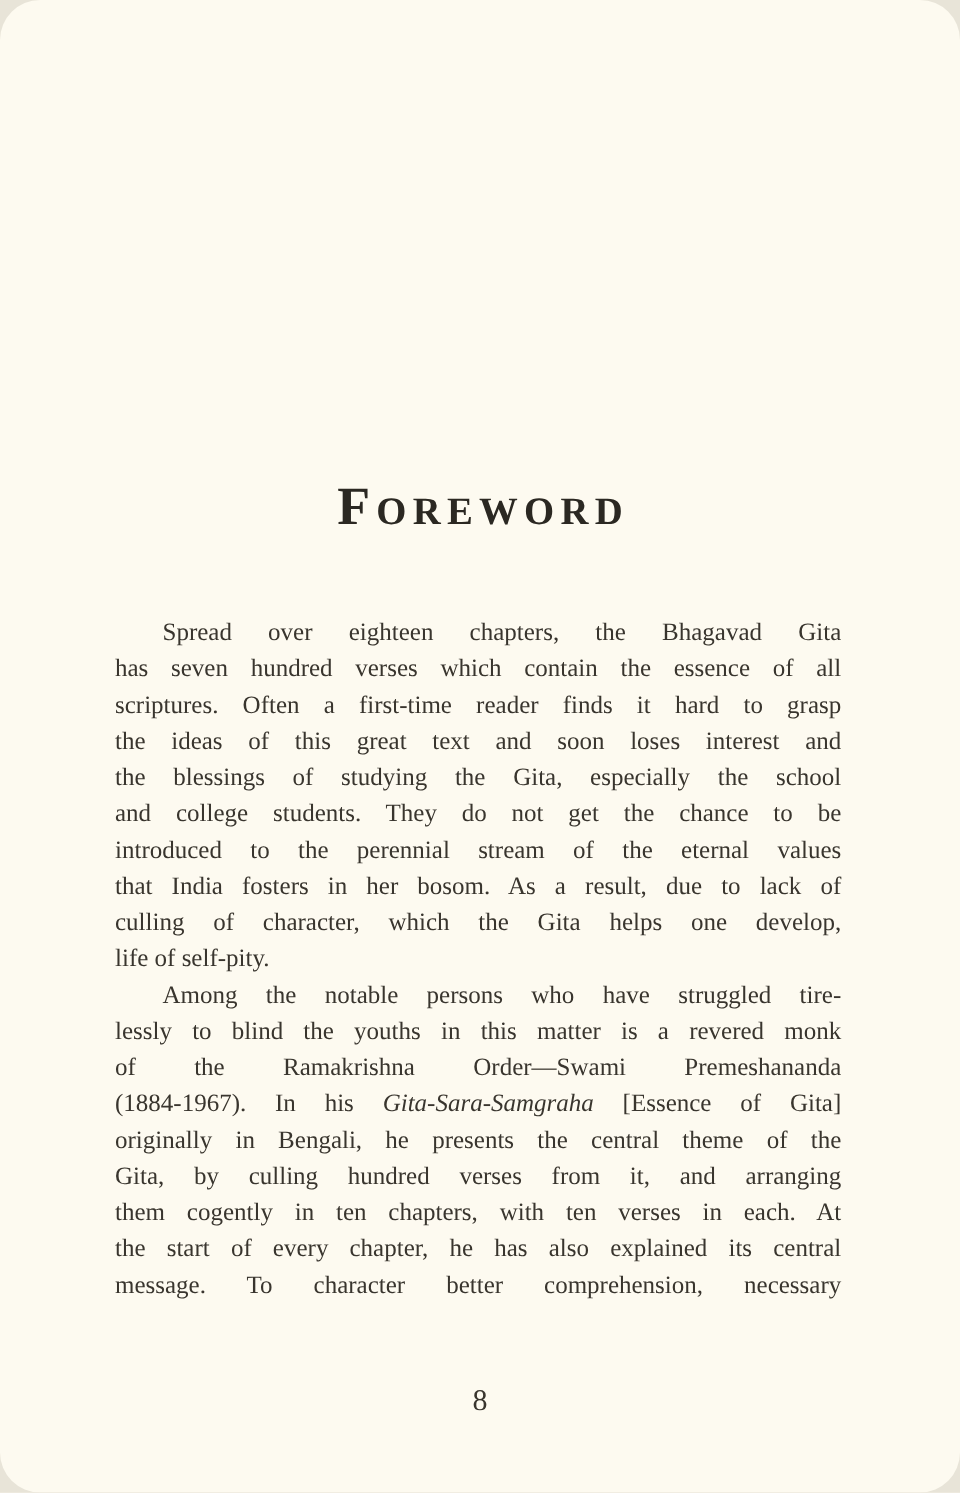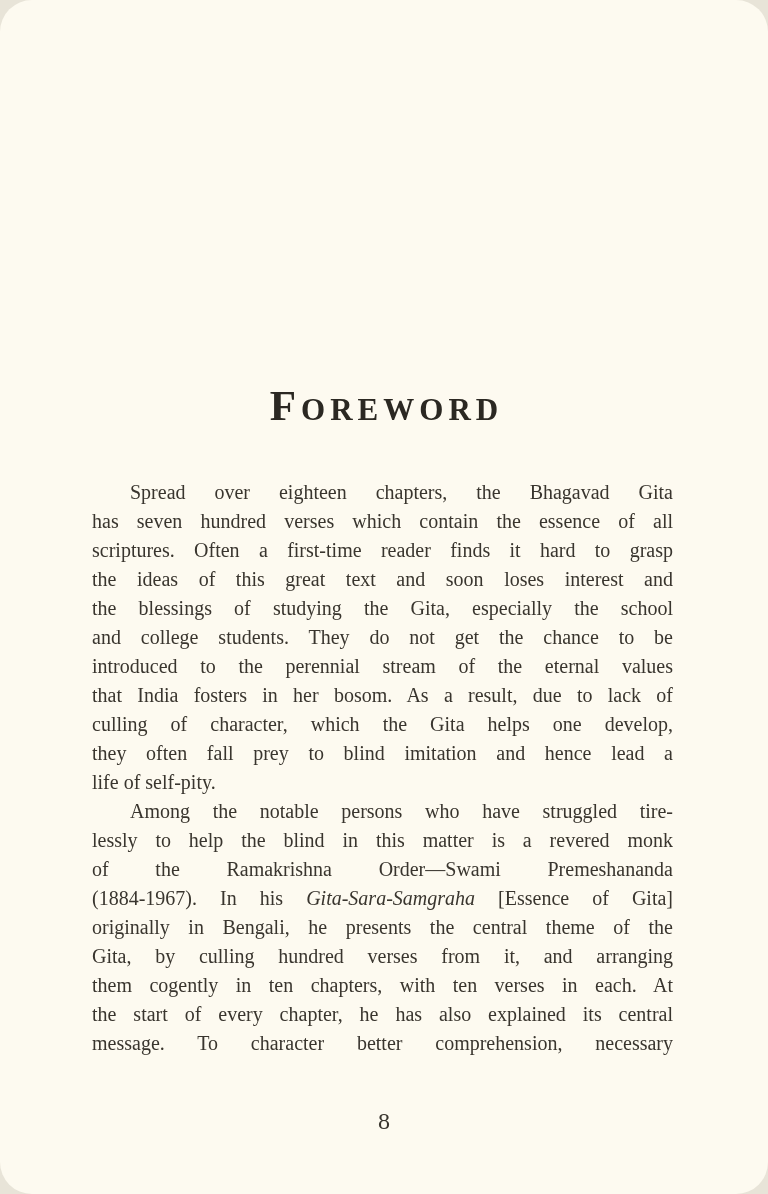--- a/index.html
+++ b/index.html
@@ -32,21 +32,21 @@
     text-transform: uppercase;
     color: #2b2822;
     text-indent: 5px; 
   }
   .heading::first-letter {
     font-size: 43px;
     letter-spacing: 5px;
   }
   .body-block {
     position: absolute;
-    top: 478px;
+    top: 492px;
     left: 92px;
     width: 581px;
     font-size: 20px;
     line-height: 29px;
   }
   .para {
     margin: 0;
     padding: 0;
   }
   .line {
@@ -89,27 +89,26 @@
     <p class="para">
       <span class="line first-line">Spread over eighteen chapters, the Bhagavad Gita</span>
       <span class="line">has seven hundred verses which contain the essence of all</span>
       <span class="line">scriptures. Often a first-time reader finds it hard to grasp</span>
       <span class="line">the ideas of this great text and soon loses interest and</span>
       <span class="line">the blessings of studying the Gita, especially the school</span>
       <span class="line">and college students. They do not get the chance to be</span>
       <span class="line">introduced to the perennial stream of the eternal values</span>
       <span class="line">that India fosters in her bosom. As a result, due to lack of</span>
       <span class="line">culling of character, which the Gita helps one develop,</span>
-      <span class="line">they often fall prey to blind imitation and hence lead a</span>
       <span class="line end-line">life of self-pity.</span>
     </p>
 
     <p class="para">
       <span class="line first-line">Among the notable persons who have struggled tire-</span>
-      <span class="line">lessly to help the blind in this matter is a revered monk</span>
+      <span class="line">lessly to blind the youths in this matter is a revered monk</span>
       <span class="line">of the Ramakrishna Order—Swami Premeshananda</span>
       <span class="line"><span>(1884-1967). In his </span><em>Gita-Sara-Samgraha</em><span> [Essence of Gita]</span></span>
       <span class="line">originally in Bengali, he presents the central theme of the</span>
       <span class="line">Gita, by culling hundred verses from it, and arranging</span>
       <span class="line">them cogently in ten chapters, with ten verses in each. At</span>
       <span class="line">the start of every chapter, he has also explained its central</span>
       <span class="line">message. To character better comprehension, necessary</span>
     </p>
 
   </div>

